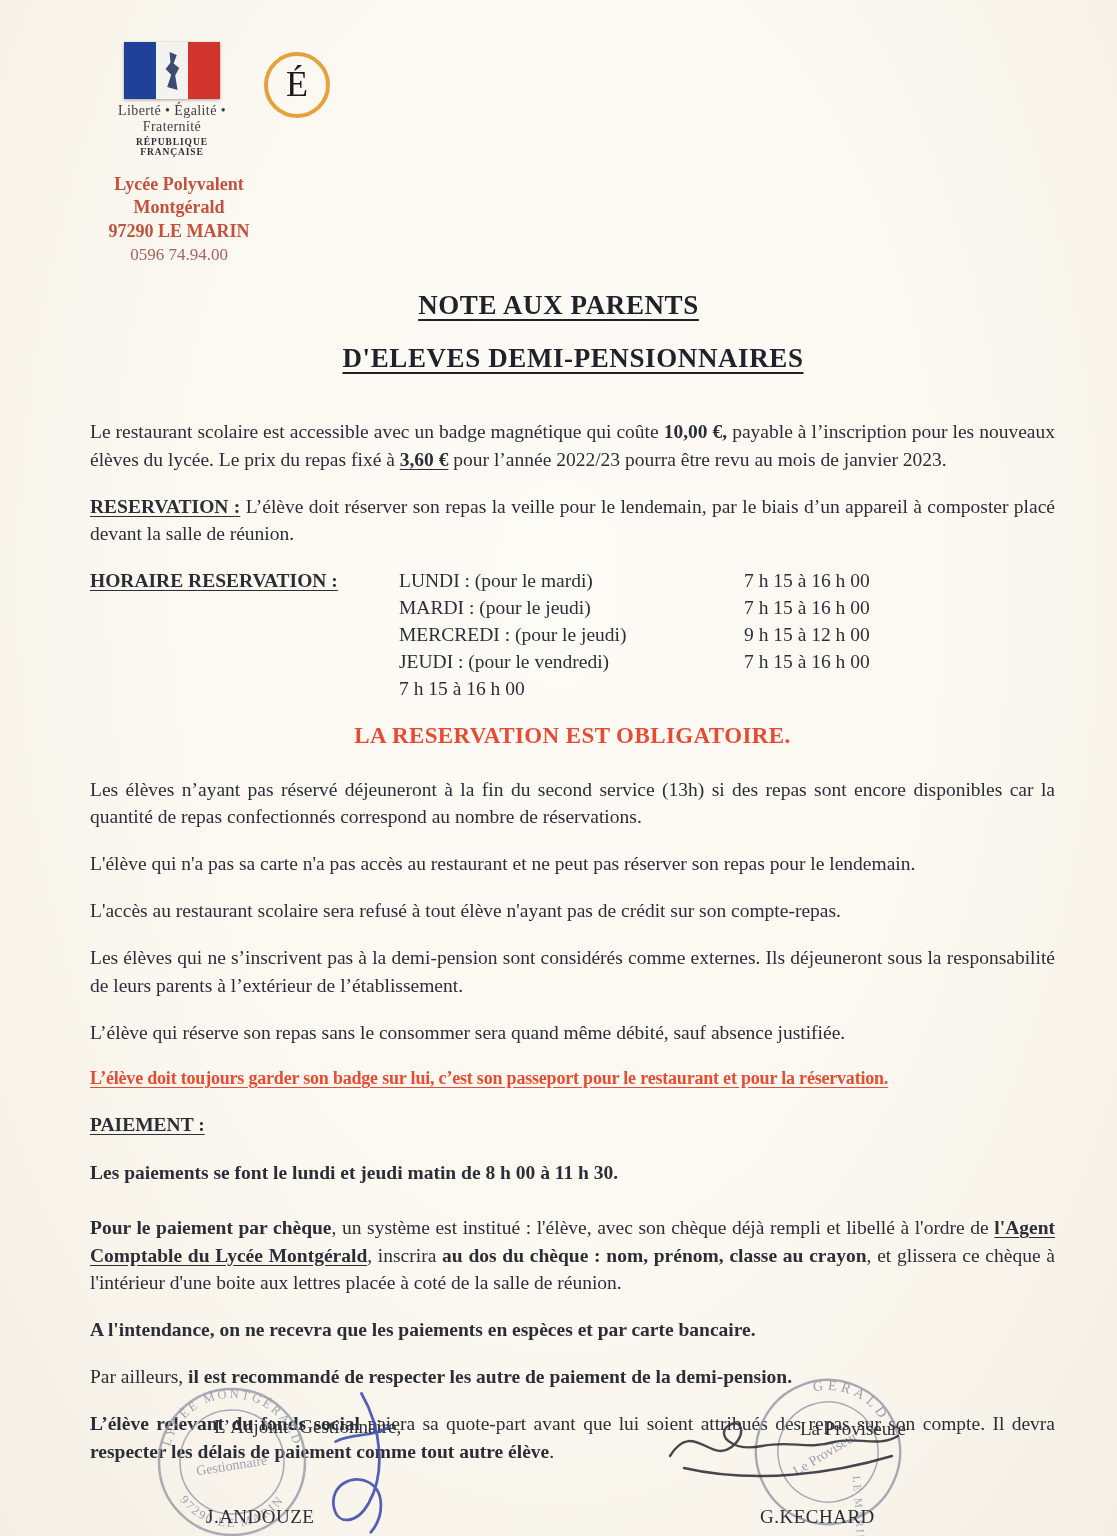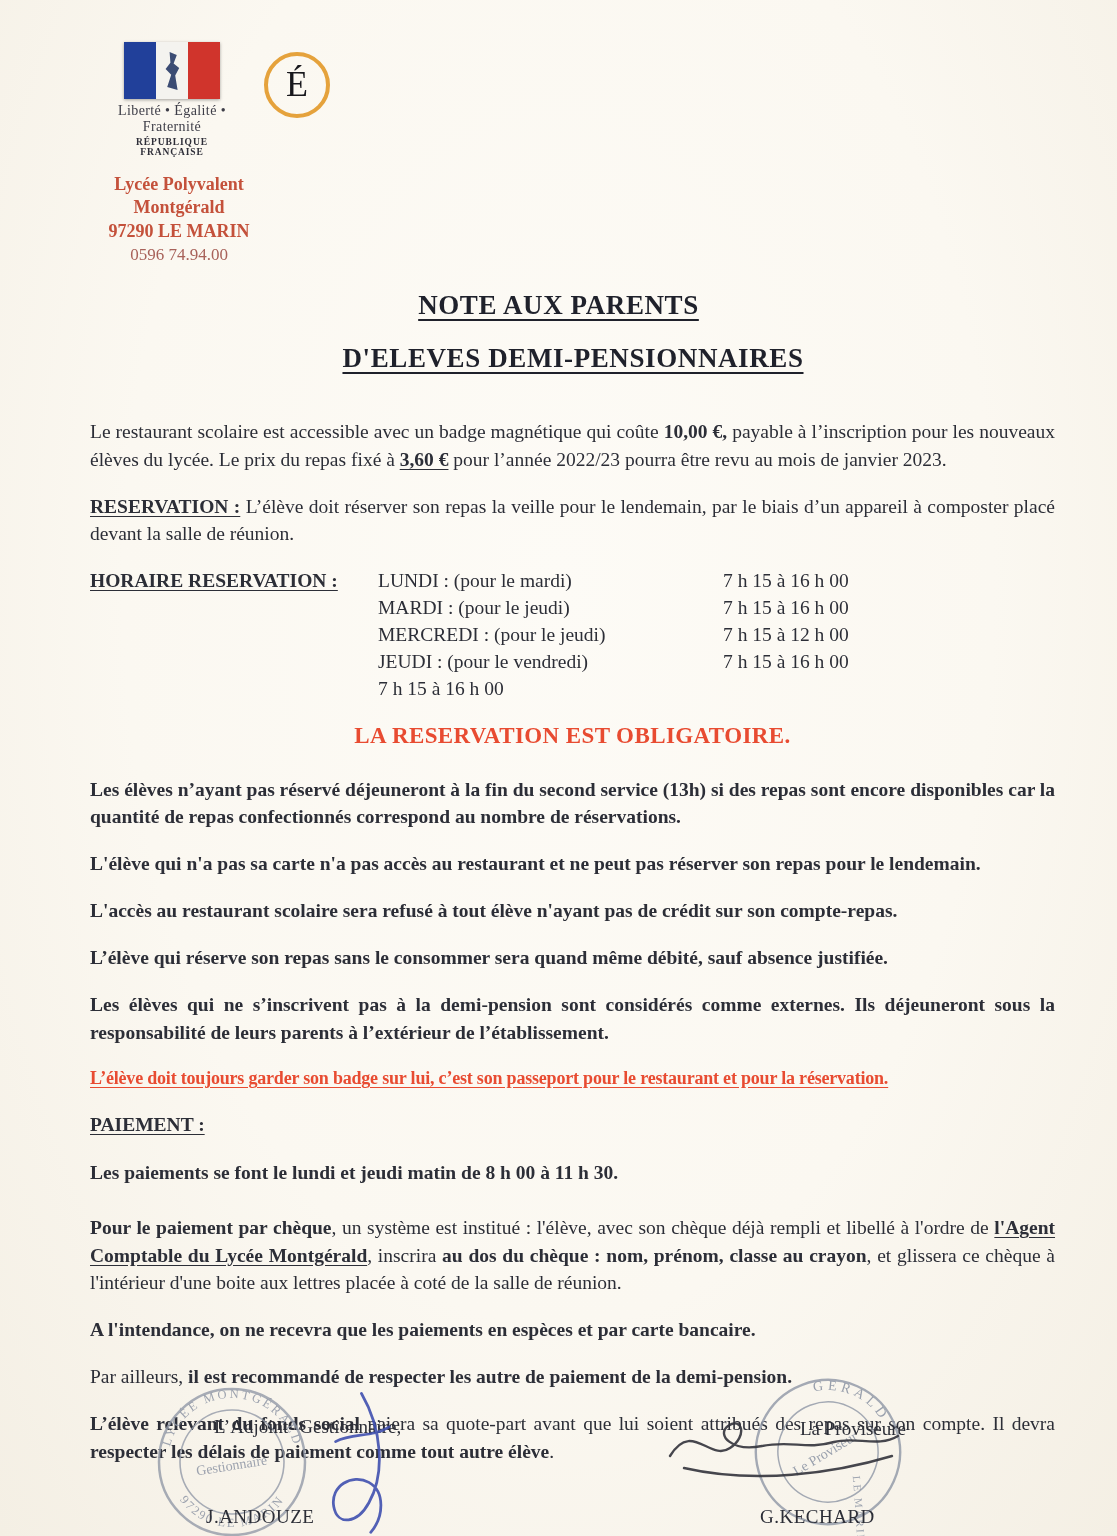--- a/index.html
+++ b/index.html
@@ -47,28 +47,28 @@
   .para { text-align:justify; }
   .b { font-weight:700; }
   .u { text-decoration:underline; text-underline-offset:3px; }
   .red { color:#e84b31; text-decoration-color:#e84b31; }
 
   .intro { margin-top:44px; }
   .resa { margin-top:18px; }
 
   .horaire { display:flex; margin-top:18px; }
   .h-label { flex:0 0 288px; }
-  .h-table { flex:1; }
+  .h-table { flex:1;margin-left:21px; }
   .h-row { display:flex; line-height:27px; }
   .h-day { flex:0 0 345px; }
   .h-time { flex:1; }
 
   .oblig { margin-top:18px; text-align:center; font-size:23px; font-weight:700; letter-spacing:.4px; }
 
-  .rule { font-weight:700; }
+  .rule { font-weight:400; }
 
   .badge-line { margin-top:20px; font-weight:700; font-size:18px; letter-spacing:-0.2px; white-space:nowrap; }
 
   .pay-head { margin-top:20px; font-weight:700; }
   .pay-p1 { margin-top:20px; font-weight:700; }
   .cheque { margin-top:28px;font-family:Liberation Serif, serif; }
   .pay-p3 { margin-top:14px; font-weight:700; }
   .pay-p4 { margin-top:14px; }
   .pay-p5 { margin-top:14px; }
 
@@ -132,39 +132,39 @@
         <div class="h-row">
             <span class="h-day">LUNDI : (pour le mardi)</span>
             <span class="h-time">7 h 15 à 16 h 00</span>
           </div>
         <div class="h-row">
             <span class="h-day">MARDI : (pour le jeudi)</span>
             <span class="h-time">7 h 15 à 16 h 00</span>
           </div>
         <div class="h-row">
             <span class="h-day">MERCREDI : (pour le jeudi)</span>
-            <span class="h-time">7 h 15 à 12 h 00</span>
+            <span class="h-time">9 h 15 à 12 h 00</span>
           </div>
         <div class="h-row">
             <span class="h-day">JEUDI : (pour le vendredi)</span>
             <span class="h-time">7 h 15 à 16 h 00</span>
           </div>
         <div class="h-row">
             <span class="h-time">7 h 15 à 16 h 00</span>
           </div>
       </div>
     </div>
 
     <p class="oblig red">LA RESERVATION EST OBLIGATOIRE.</p>
 
     <p class="para rule">Les élèves n’ayant pas réservé déjeuneront à la fin du second service (13h) si des repas sont encore disponibles car la quantité de repas confectionnés correspond au nombre de réservations.</p>
     <p class="para rule">L'élève qui n'a pas sa carte n'a pas accès au restaurant et ne peut pas réserver son repas pour le lendemain.</p>
     <p class="para rule">L'accès au restaurant scolaire sera refusé à tout élève n'ayant pas de crédit sur son compte-repas.</p>
+    <p class="para rule">Les élèves qui ne s’inscrivent pas à la demi-pension sont considérés comme externes. Ils déjeuneront sous la responsabilité de leurs parents à l’extérieur de l’établissement.</p>
     <p class="para rule">L’élève qui réserve son repas sans le consommer sera quand même débité, sauf absence justifiée.</p>
-    <p class="para rule">Les élèves qui ne s’inscrivent pas à la demi-pension sont considérés comme externes. Ils déjeuneront sous la responsabilité de leurs parents à l’extérieur de l’établissement.</p>
 
     <p class="badge-line red u">L’élève doit toujours garder son badge sur lui, c’est son passeport pour le restaurant et pour la réservation.</p>
 
     <p class="pay-head"><span class="u">PAIEMENT :</span></p>
 
     <p class="para pay-p1">Les paiements se font le lundi et jeudi matin de 8 h 00 à 11 h 30.</p>
 
     <p class="para cheque"><span class="b">Pour le paiement par chèque</span><span>, un système est institué : l'élève, avec son chèque déjà rempli et libellé à l'ordre de </span><span class="b u">l'Agent Comptable du Lycée Montgérald</span><span>, inscrira </span><span class="b">au dos du chèque : nom, prénom, classe au crayon</span><span>, et glissera ce chèque à l'intérieur d'une boite aux lettres placée à coté de la salle de réunion.</span></p>
 
     <p class="para pay-p3">A l'intendance, on ne recevra que les paiements en espèces et par carte bancaire.</p>

